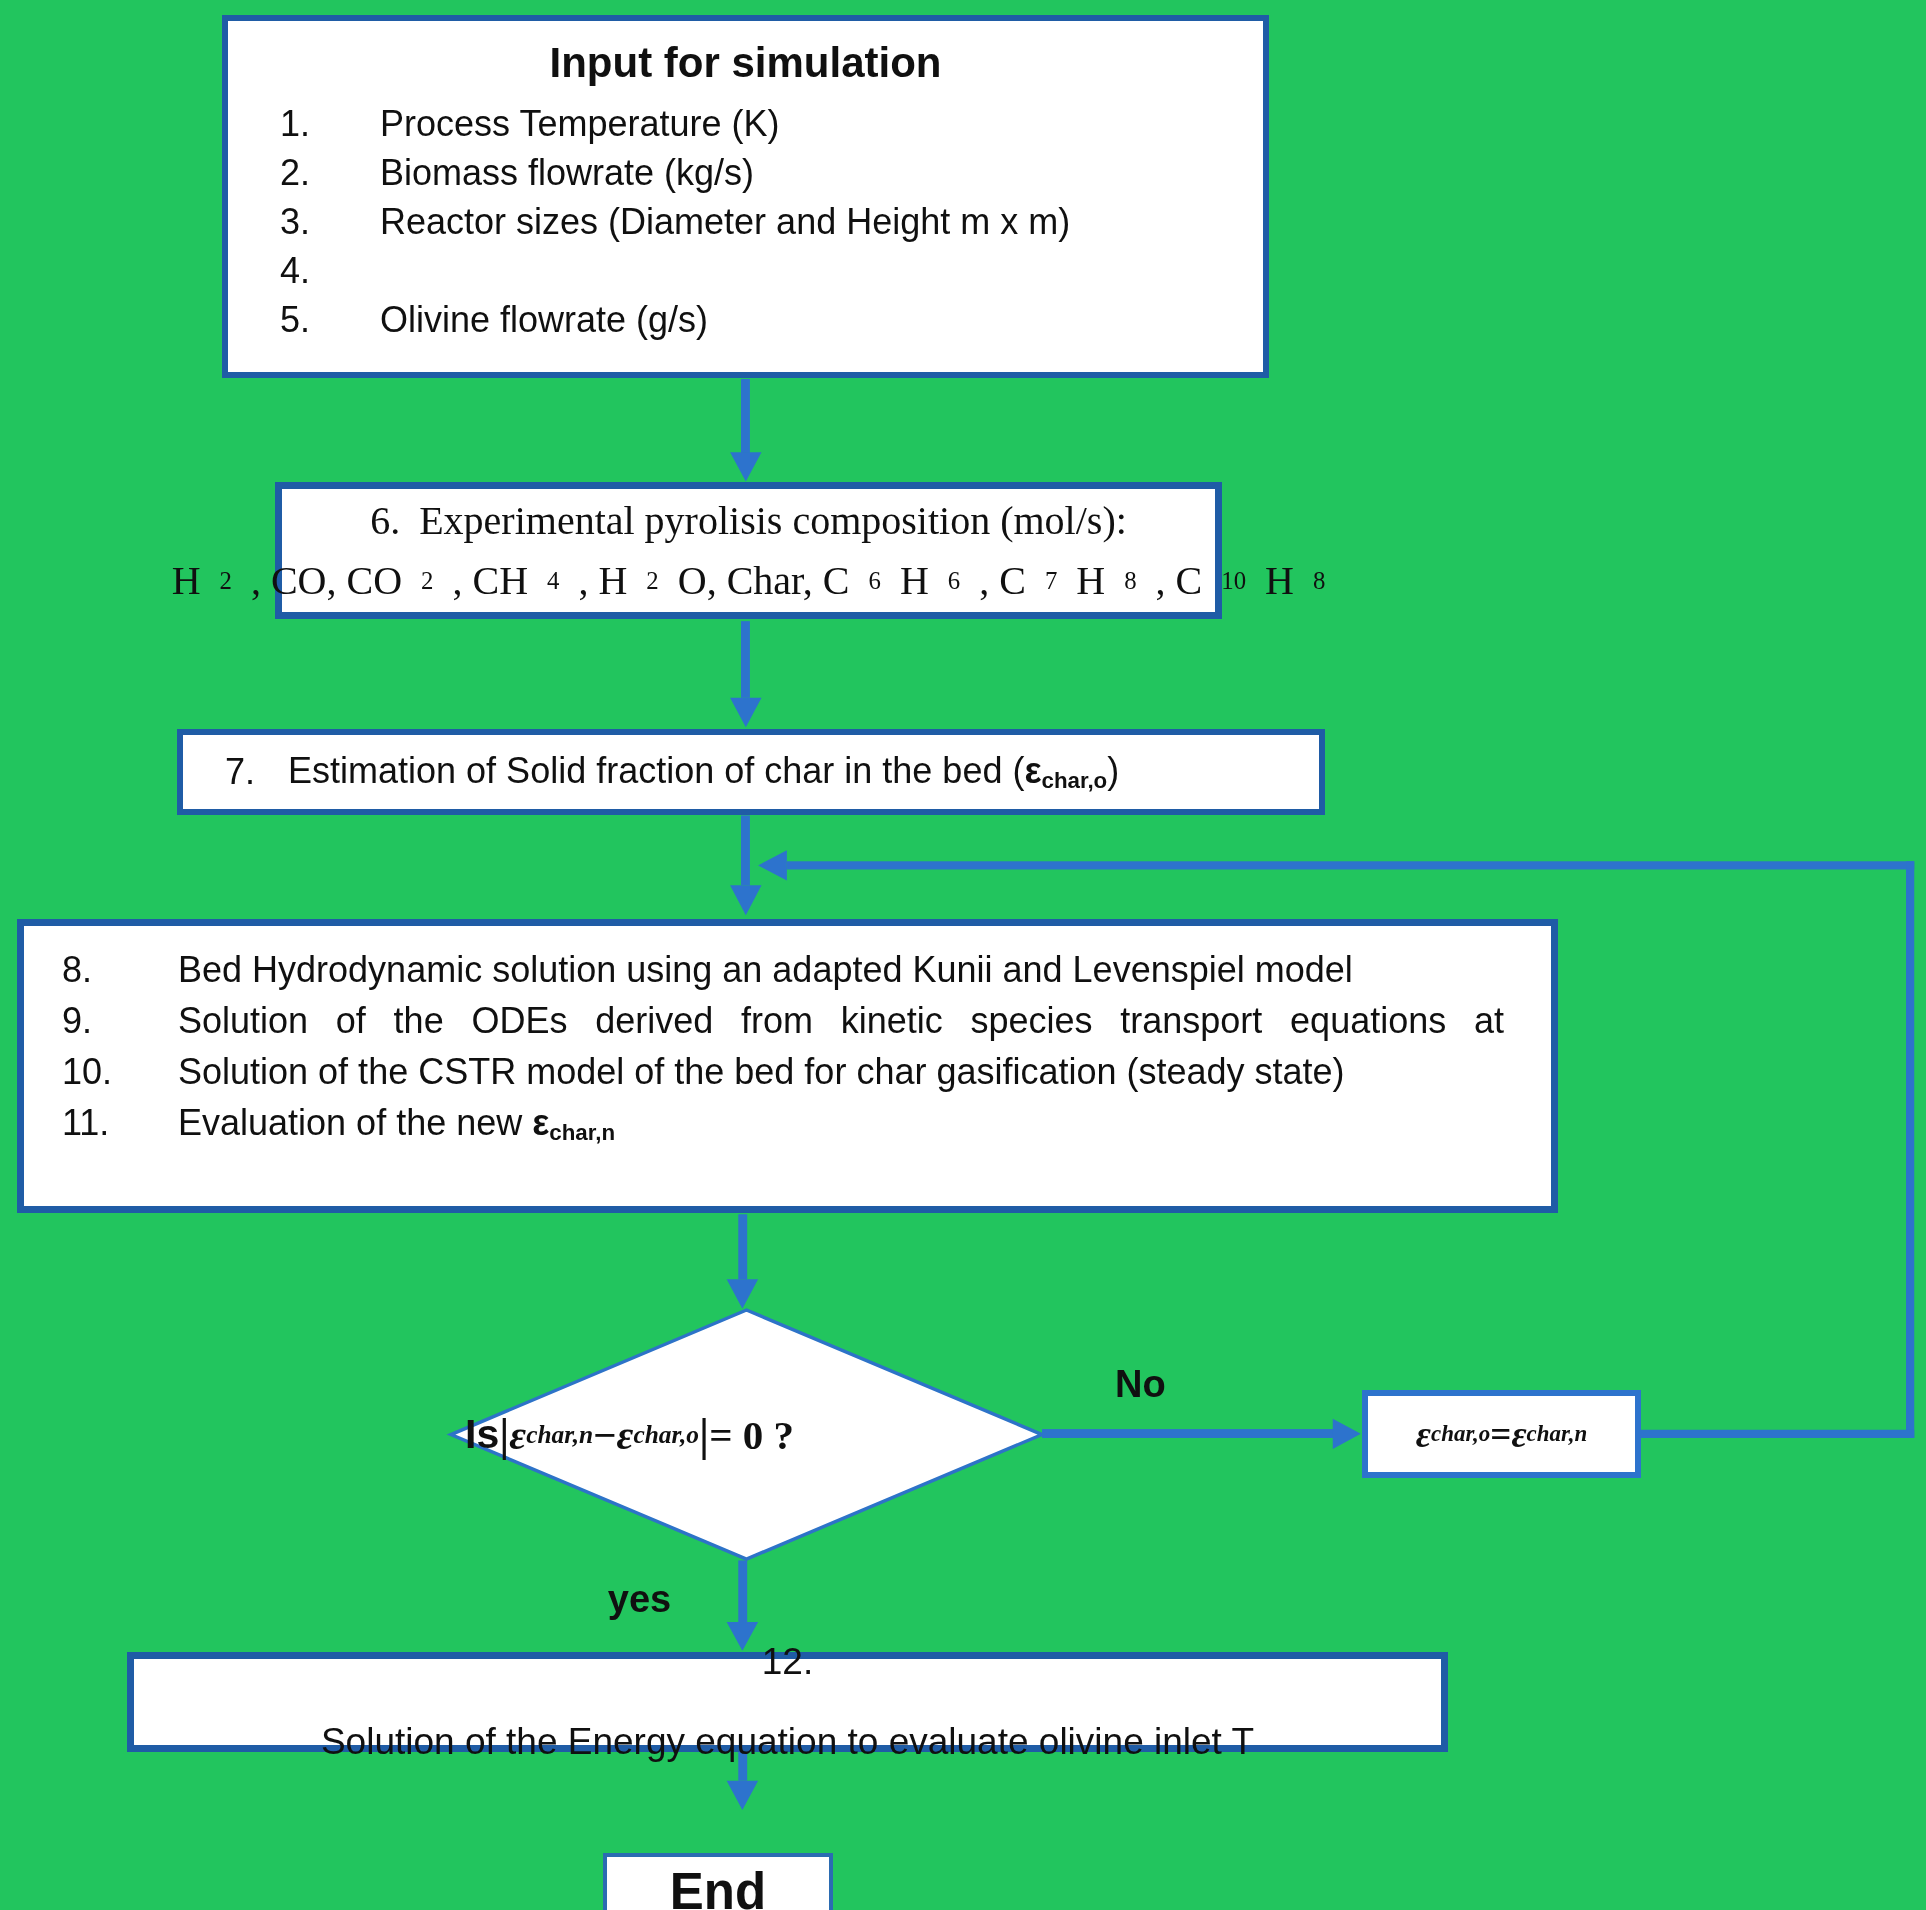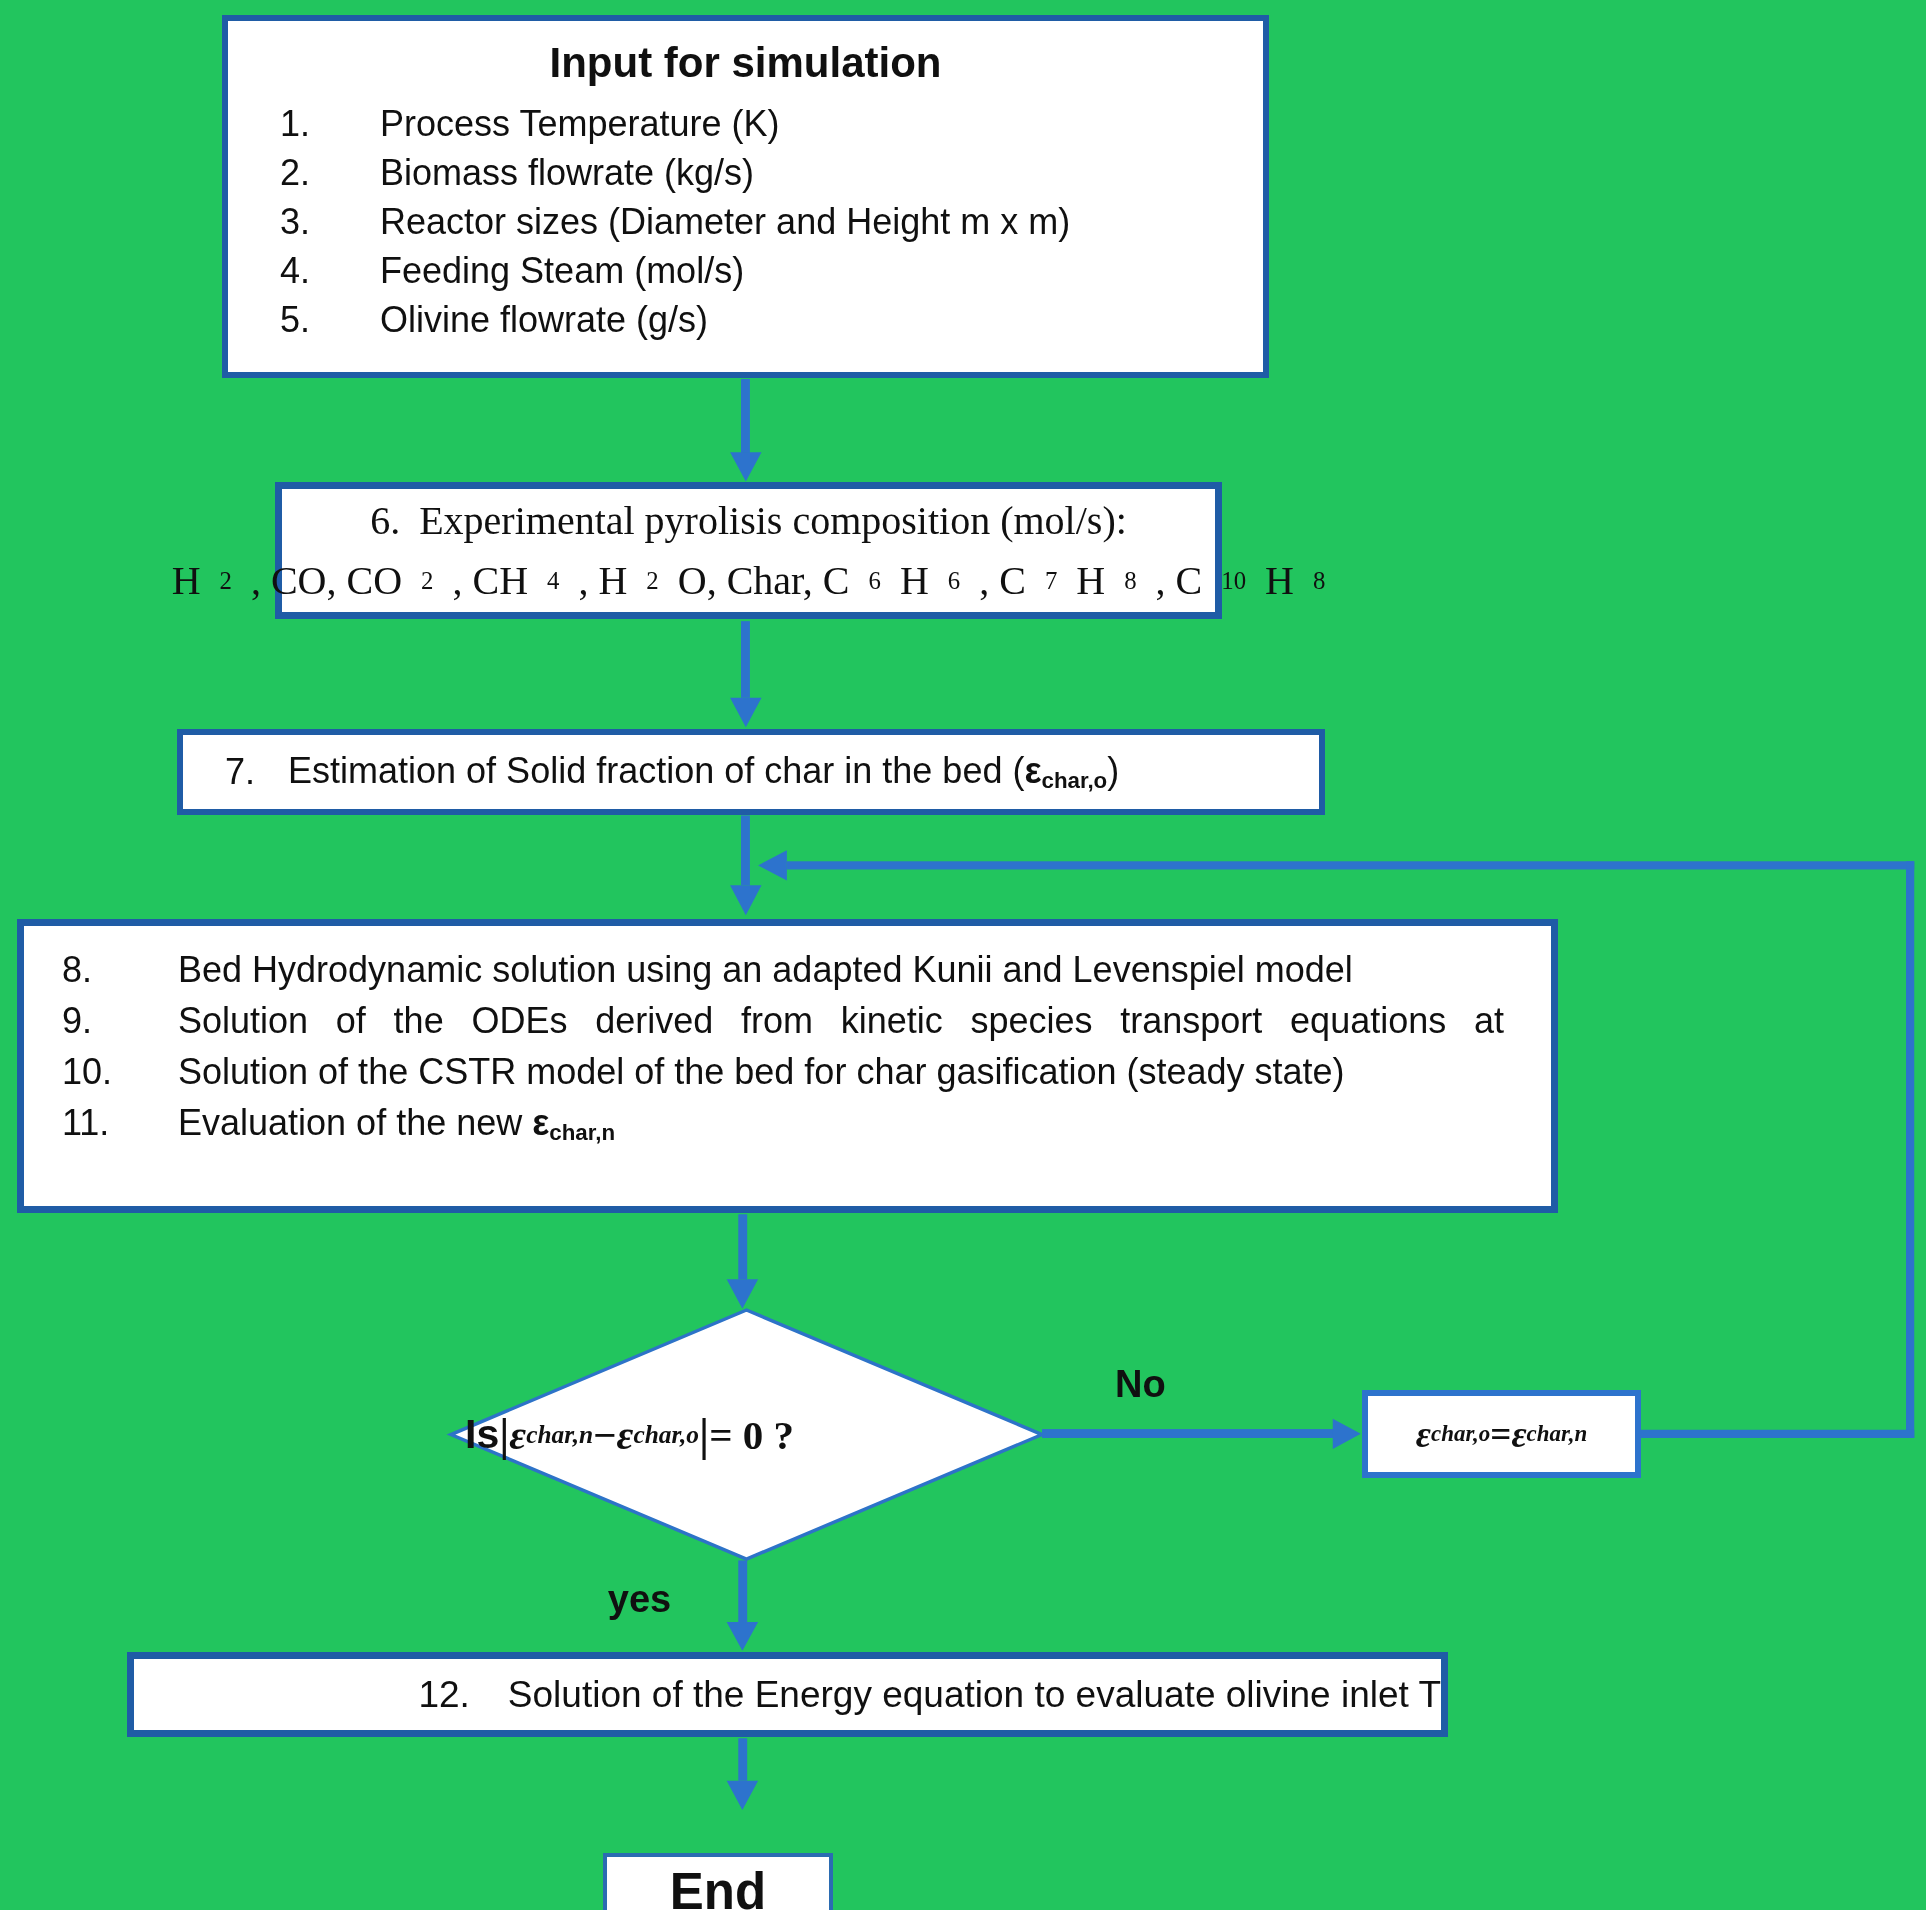--- a/index.html
+++ b/index.html
@@ -57,22 +57,22 @@
   #label-no{position:absolute;left:1115px;top:1363px;width:109px;text-align:left;
     font-size:38px;font-weight:bold;}
   #label-yes{position:absolute;left:585px;top:1578px;width:109px;text-align:center;
     font-size:38px;font-weight:bold;}
 
   
   #box-assign{left:1362px;top:1390px;width:279px;height:88px;border:6.2px solid var(--arrow);
     display:flex;align-items:center;justify-content:center;font-size:37px;white-space:nowrap;}
 
   
-  #box-energy{left:127px;top:1652px;width:1321px;height:85px;display:flex;align-items:center;
-    justify-content:flex-end;gap:38px;font-size:37px;white-space:nowrap;}
+  #box-energy{left:127px;top:1652px;width:1321px;height:100px;display:flex;align-items:center;
+    justify-content:center;gap:38px;font-size:37px;white-space:nowrap;flex-direction:column;}
 
   
   #box-end{left:603px;top:1813px;width:230px;height:77px;border:4.1px solid var(--endborder);
     display:flex;align-items:center;justify-content:center;font-size:51px;font-weight:bold;margin-top:40px;}
 </style>
 </head>
 <body>
 
 <div id="canvas">
 
@@ -116,21 +116,20 @@
     <div class="irow">
       <span class="num">2.</span>
       <span class="nowrap">Biomass flowrate (kg/s)</span>
     </div>
     <div class="irow">
       <span class="num">3.</span>
       <span class="nowrap">Reactor sizes (Diameter and Height m x m)</span>
     </div>
     <div class="irow">
       <span class="num">4.</span>
-      <span class="nowrap">Feeding Steam (mol/s)</span>
     </div>
     <div class="irow">
       <span class="num">5.</span>
       <span class="nowrap">Olivine flowrate (g/s)</span>
     </div>
   </div>
 
   <div class="fbox" id="box-pyr">
     <div class="row">
       <span>6.</span>

